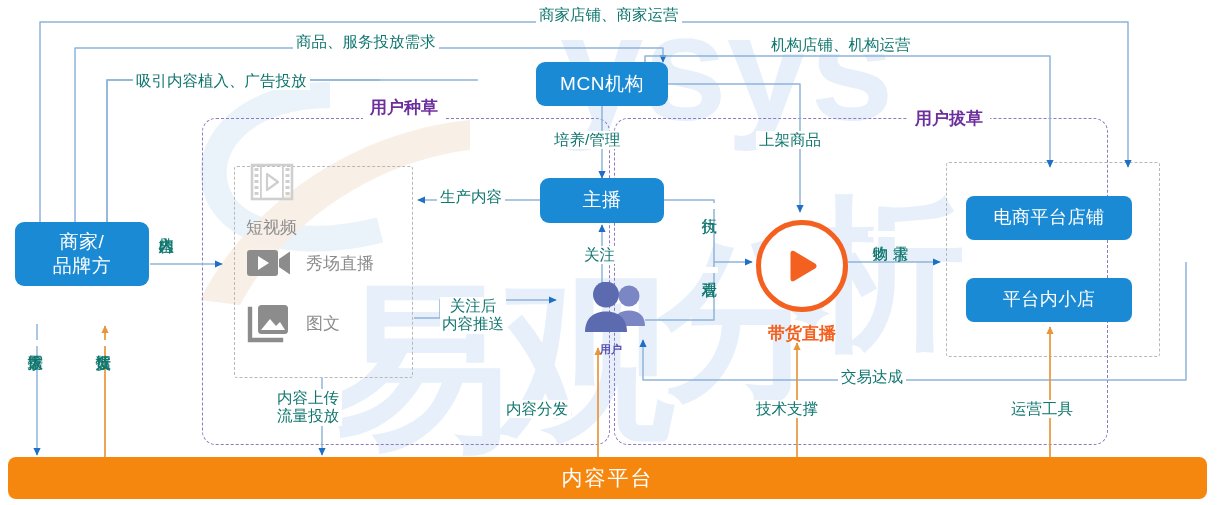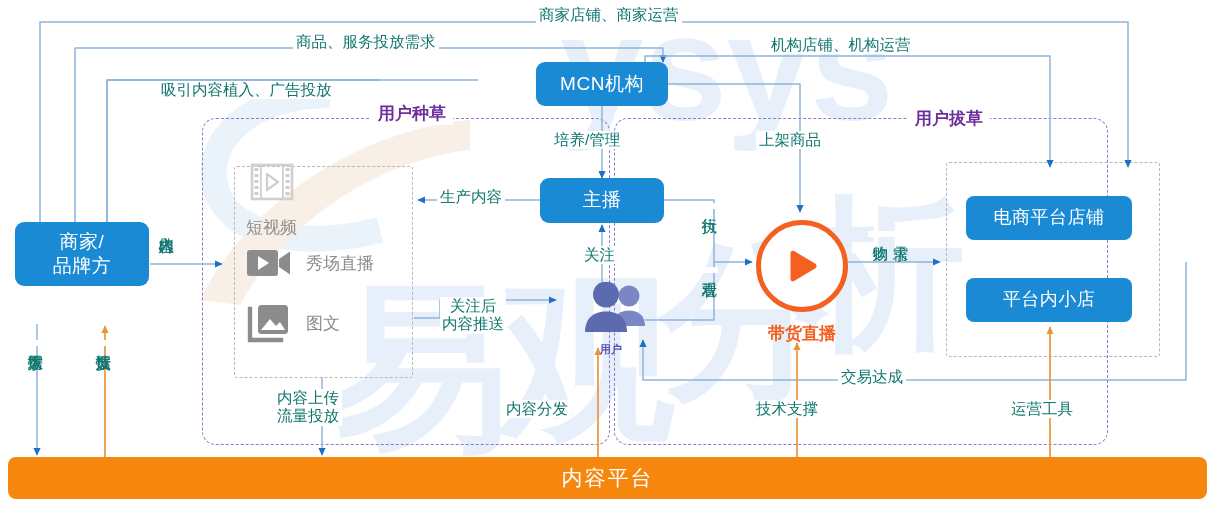--- a/index.html
+++ b/index.html
@@ -65,21 +65,21 @@
       <text x="500" y="420" font-size="175" font-family="'Liberation Sans',sans-serif" font-weight="bold">观</text>
       <text x="660" y="380" font-size="170" font-family="'Liberation Sans',sans-serif" font-weight="bold">分</text>
       <text x="800" y="330" font-size="165" font-family="'Liberation Sans',sans-serif" font-weight="bold">析</text>
       <text x="560" y="120" font-size="150" font-family="'Liberation Sans',sans-serif" font-weight="bold">ysys</text>
     </g>
   </svg>
 
   <div class="sect" style="left:202px;top:118px;width:406px;height:325px;"></div>
   <div class="sect" style="left:614px;top:118px;width:492px;height:325px;"></div>
 
-  <div class="sect-title" style="left:363px;top:102px;margin-left:8px;">用户种草</div>
+  <div class="sect-title" style="left:363px;top:96px;">用户种草</div>
   <div class="sect-title" style="left:908px;top:107px;">用户拔草</div>
 
   <div class="graybox" style="left:234px;top:166px;width:177px;height:210px;"></div>
 
   <div class="graybox" style="left:946px;top:162px;width:212px;height:193px;"></div>
 
   <svg id="edges" viewBox="0 0 1219 505">
     <defs>
       <marker id="ab" markerWidth="9" markerHeight="9" refX="7.2" refY="4.5" orient="auto" markerUnits="userSpaceOnUse">
         <path d="M0,0.8 L8,4.5 L0,8.2 z" fill="#1f6fc4"></path>
@@ -226,21 +226,21 @@
         <path d="M14 27 L23 16 L29 23 L33 19 L38 27 Z" fill="#ffffff"></path>
       </svg>
     </span>
     <span class="ctlabel">图文</span>
   </div>
 
   <div class="lbl" style="left:536px;top:6px;">商家店铺、商家运营</div>
 
   <div class="lbl" style="left:293px;top:33px;">商品、服务投放需求</div>
 
-  <div class="lbl" style="left:133px;top:81px;margin-left:25px;">吸引内容植入、广告投放</div>
+  <div class="lbl" style="left:133px;top:72px;">吸引内容植入、广告投放</div>
 
   <div class="lbl" style="left:768px;top:36px;">机构店铺、机构运营</div>
 
   <div class="lbl" style="left:551px;top:131px;">培养/管理</div>
 
   <div class="lbl" style="left:756px;top:131px;">上架商品</div>
 
   <div class="lbl" style="left:437px;top:188px;">生产内容</div>
 
   <div class="lbl vert" style="left:157px;top:222px;">内容植入</div>

